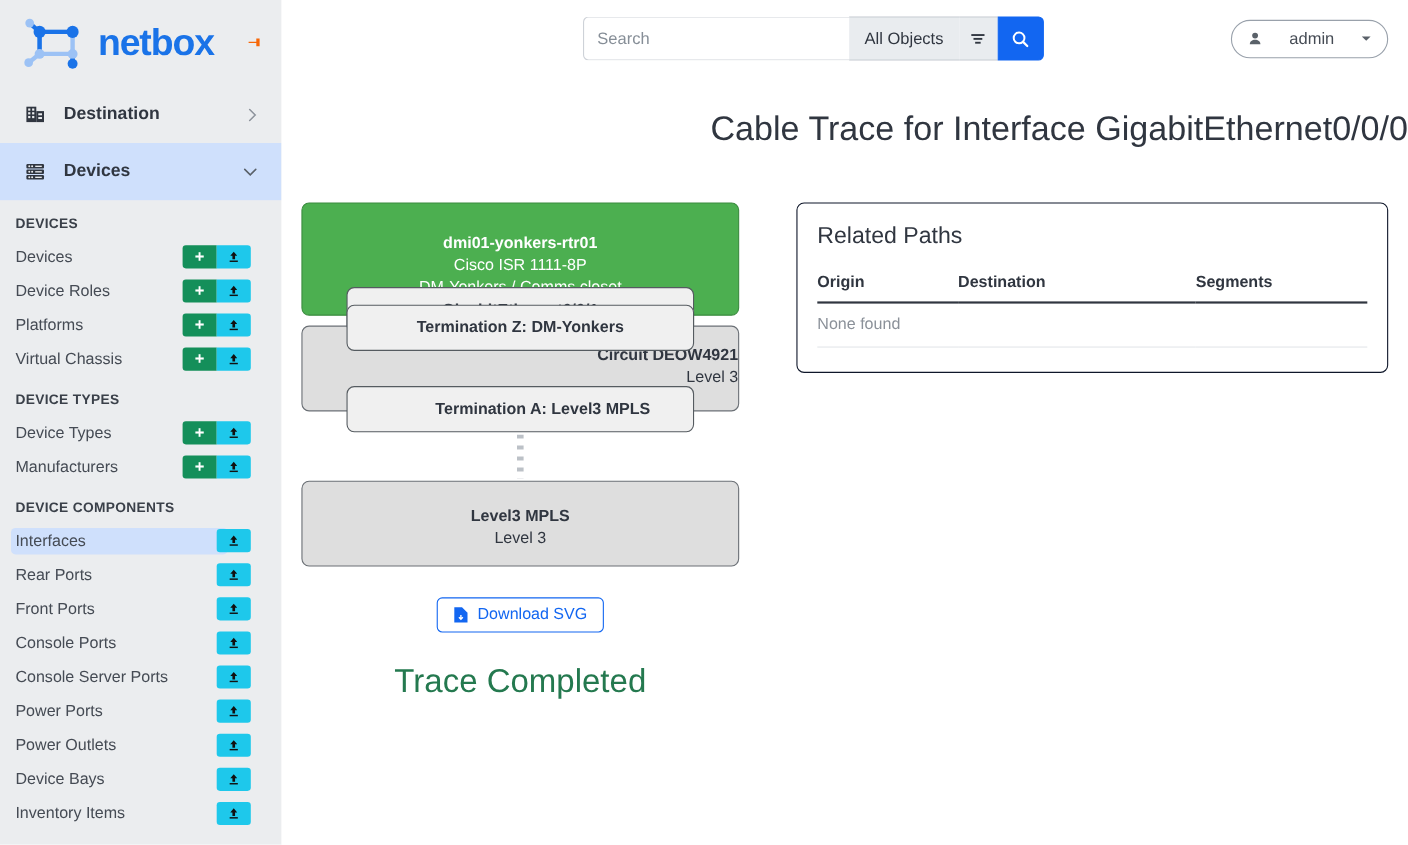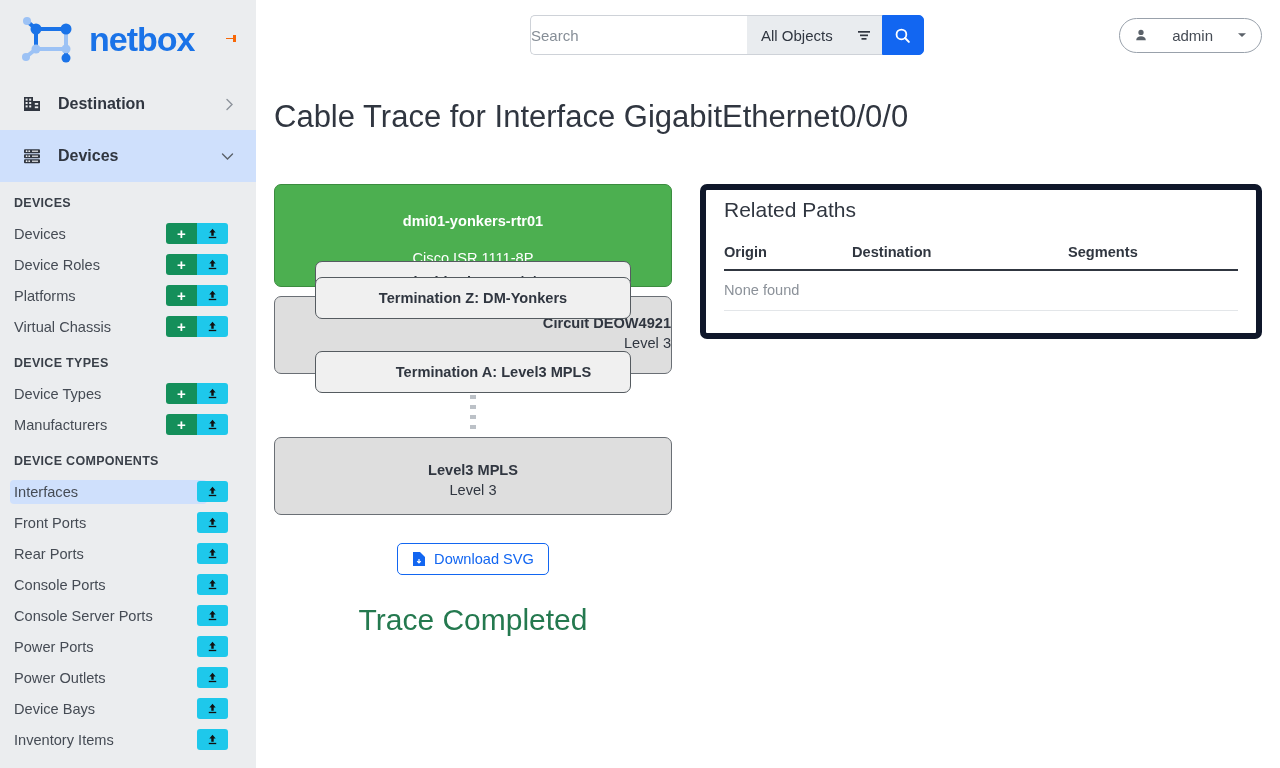--- a/index.html
+++ b/index.html
@@ -64,22 +64,22 @@
   .mini-btn.add { background:#148f5a; border-radius:3px 0 0 3px; font-size:15px; font-weight:700; }
   .mini-btn.imp { background:#1ec8eb; border-radius:0 3px 3px 0; color:#111; }
   .mini-btn.imp.solo { border-radius:3px; }
 
   
   .main { flex:1 1 auto; height:768px; position:relative; background:#fff; overflow:hidden; }
 
   .topbar { height:70px; display:flex; align-items:center; padding:0 18px; }
   .search-wrap { display:flex; margin-left:256px; }
   .search-input {
-    width:217px; height:40px; border:1px solid #ced2d8; border-right:none;
-    border-radius:5px 0 0 5px; padding:0 0; font-size:15px; color:#303640;
+    width:242px; height:40px; border:1px solid #ced2d8; border-right:none;
+    border-radius:5px 0 0 5px; padding:0 12px; font-size:15px; color:#303640;
     background:#fff; outline:none; font-family:inherit;
   }
   .search-input::placeholder { color:#868e97; }
   .obj-select {
     height:40px; display:flex; align-items:center; padding:0 14px;
     background:#e9ecef; border:1px solid #ced2d8; border-left:none; border-right:none;
     font-size:15px; color:#303640; cursor:pointer; white-space:nowrap;
   }
   .filter-btn {
     width:35px; height:40px; display:flex; align-items:center; justify-content:center;
@@ -89,35 +89,35 @@
   .search-btn {
     width:42px; height:40px; display:flex; align-items:center; justify-content:center;
     background:#1266f1; border:1px solid #1266f1; border-radius:0 5px 5px 0; cursor:pointer;
   }
   .user-btn {
     margin-left:auto; height:35px; display:flex; align-items:center; gap:24px;
     padding:0 14px; border:1px solid #99a1ab; border-radius:18px;
     font-size:15px; color:#454b54; cursor:pointer; background:#fff;
   }
 
-  .page-title { font-size:31px; font-weight:400; color:#303640; padding:8px 0 0 18px; }
+  .page-title { font-size:31px; font-weight:400; color:#303640; padding:8px 0 0 18px;text-align:right; }
 
   .content { display:flex; padding:28px 18px 0 18px; gap:26px; }
   .trace-col { width:400px; }
   .paths-col { flex:1 1 auto; }
 
   
   .trace { position:relative; width:398px; }
   .node-device {
     background:#4caf50; border:1px solid #3b8c3f; border-radius:7px;
     color:#fff; text-align:center; padding:26px 10px 34px 10px;
     height:103px;
   }
   .node-device .d1 { font-size:14.6px; font-weight:700; line-height:20px; }
-  .node-device .d2 { font-size:14.6px; line-height:20px;margin-top:17px; }
+  .node-device .d2 { font-size:14.6px; line-height:20px; }
   .node-device .d3 { font-size:14.6px; line-height:20px; }
 
   .node-term {
     width:316px; margin:-26px auto 0 auto;
     background:#f0f0f0; border:1px solid #555b60; border-radius:7px;
     text-align:center; font-size:14.6px; font-weight:700; color:#303640;
     height:42px; line-height:40px; position:relative; z-index:3;
   }
 
   .cable-seg { position:relative; height:96px; }
@@ -158,22 +158,23 @@
     border:1px solid #1266f1; color:#1266f1; background:#fff;
     border-radius:5px; padding:7px 14px; font-size:14.6px; cursor:pointer;
     font-family:inherit;
   }
   .trace-done {
     text-align:center; font-size:30px; color:#24794f; margin-top:28px;
   }
 
   
   .card {
-    border:6px solid #0f172a; border-radius:7px; background:#fff;
-    padding:8px 18px 22px 18px;
+    border:1px solid #0f172a; border-radius:7px; background:#fff;
+    padding:18px 18px 22px 18px;
+    margin-left:24px;
   }
   .card-title { font-size:21px; font-weight:400; color:#303640; margin-bottom:22px; }
   table.paths { width:100%; border-collapse:collapse; }
   table.paths th {
     text-align:left; font-size:14.6px; font-weight:700; color:#303640;
     padding:0 0 9px 0; border-bottom:2px solid #303640;
   }
   table.paths th.c-origin { width:128px; }
   table.paths th.c-dest { width:216px; }
   table.paths td {
@@ -348,32 +349,32 @@
           <span class="btn-grp">
             <span class="mini-btn imp solo">
               <svg width="13" height="13" viewBox="0 0 14 14">
                 <path d="M7 2 L10.4 6 H8.3 v3.4 H5.7 V6 H3.6 Z" fill="#111"></path>
                 <rect x="3" y="10.6" width="8" height="1.4" fill="#111"></rect>
               </svg>
             </span>
           </span>
         </div>
         <div class="nav-item">
+          <span class="ilabel-wrap"><span class="ilabel">Rear Ports</span></span>
+          <span class="btn-grp">
+            <span class="mini-btn imp solo">
+              <svg width="13" height="13" viewBox="0 0 14 14">
+                <path d="M7 2 L10.4 6 H8.3 v3.4 H5.7 V6 H3.6 Z" fill="#111"></path>
+                <rect x="3" y="10.6" width="8" height="1.4" fill="#111"></rect>
+              </svg>
+            </span>
+          </span>
+        </div>
+        <div class="nav-item">
           <span class="ilabel-wrap"><span class="ilabel">Front Ports</span></span>
-          <span class="btn-grp">
-            <span class="mini-btn imp solo">
-              <svg width="13" height="13" viewBox="0 0 14 14">
-                <path d="M7 2 L10.4 6 H8.3 v3.4 H5.7 V6 H3.6 Z" fill="#111"></path>
-                <rect x="3" y="10.6" width="8" height="1.4" fill="#111"></rect>
-              </svg>
-            </span>
-          </span>
-        </div>
-        <div class="nav-item">
-          <span class="ilabel-wrap"><span class="ilabel">Rear Ports</span></span>
           <span class="btn-grp">
             <span class="mini-btn imp solo">
               <svg width="13" height="13" viewBox="0 0 14 14">
                 <path d="M7 2 L10.4 6 H8.3 v3.4 H5.7 V6 H3.6 Z" fill="#111"></path>
                 <rect x="3" y="10.6" width="8" height="1.4" fill="#111"></rect>
               </svg>
             </span>
           </span>
         </div>
         <div class="nav-item">

